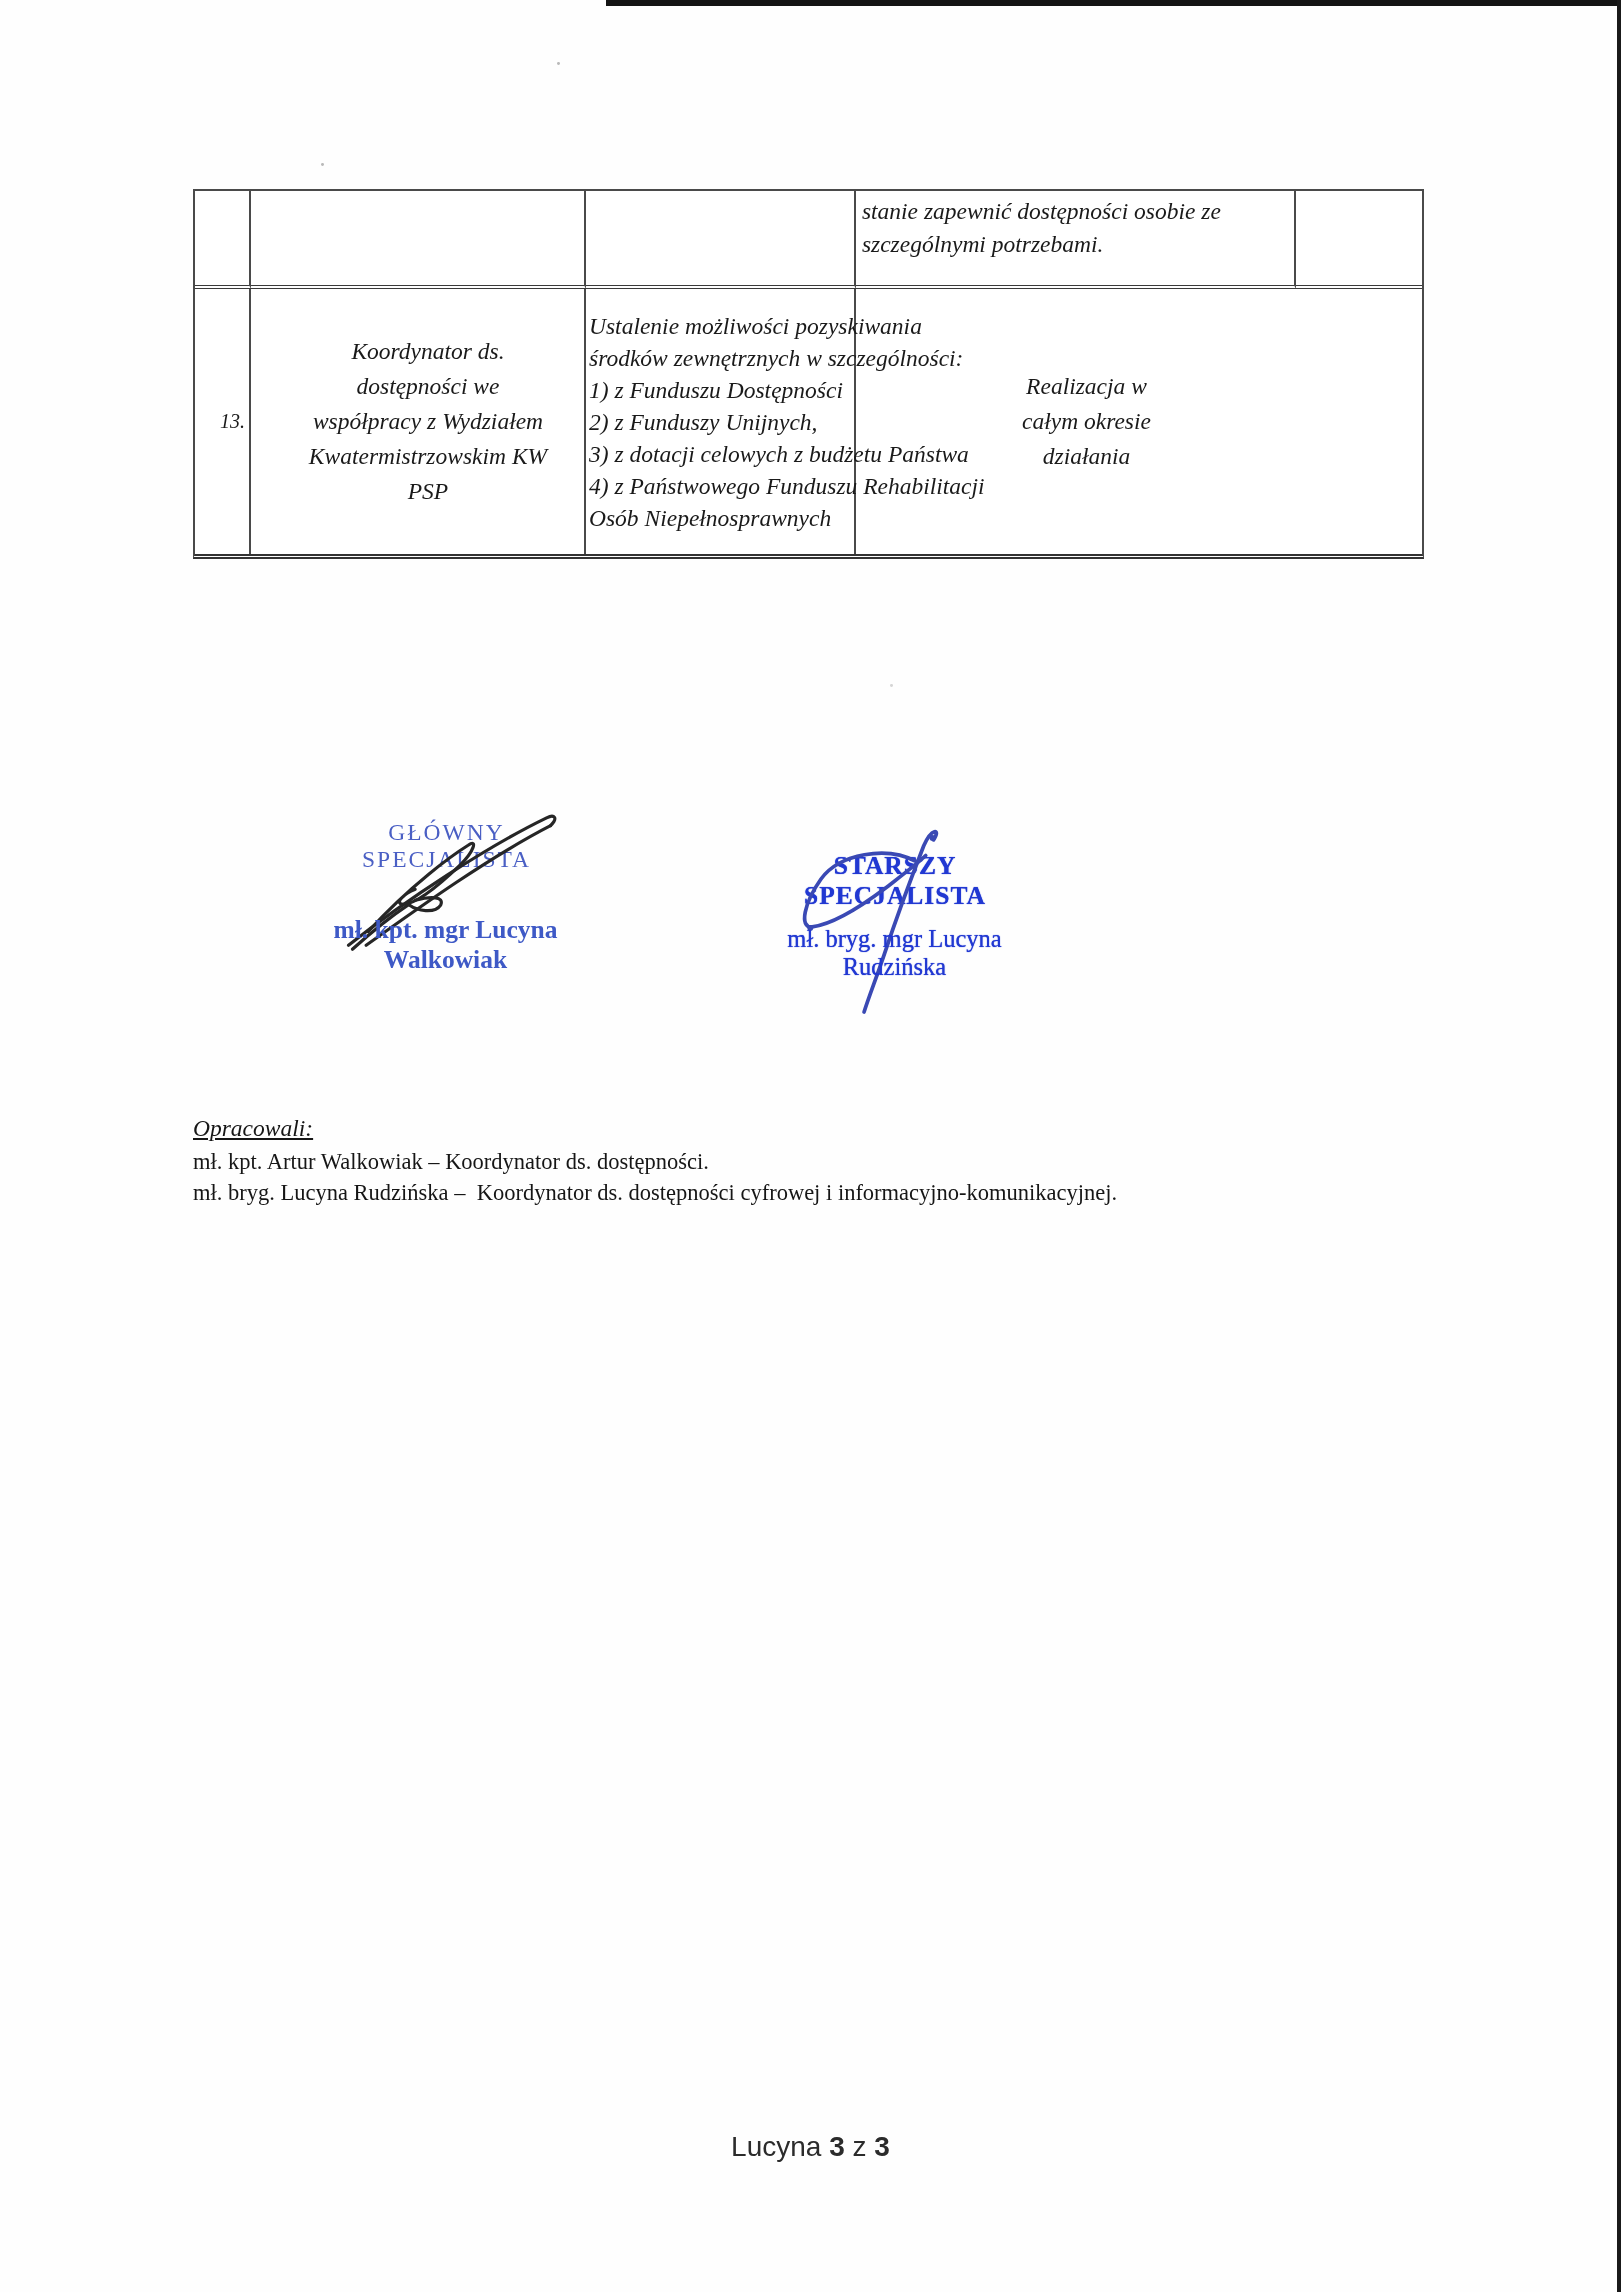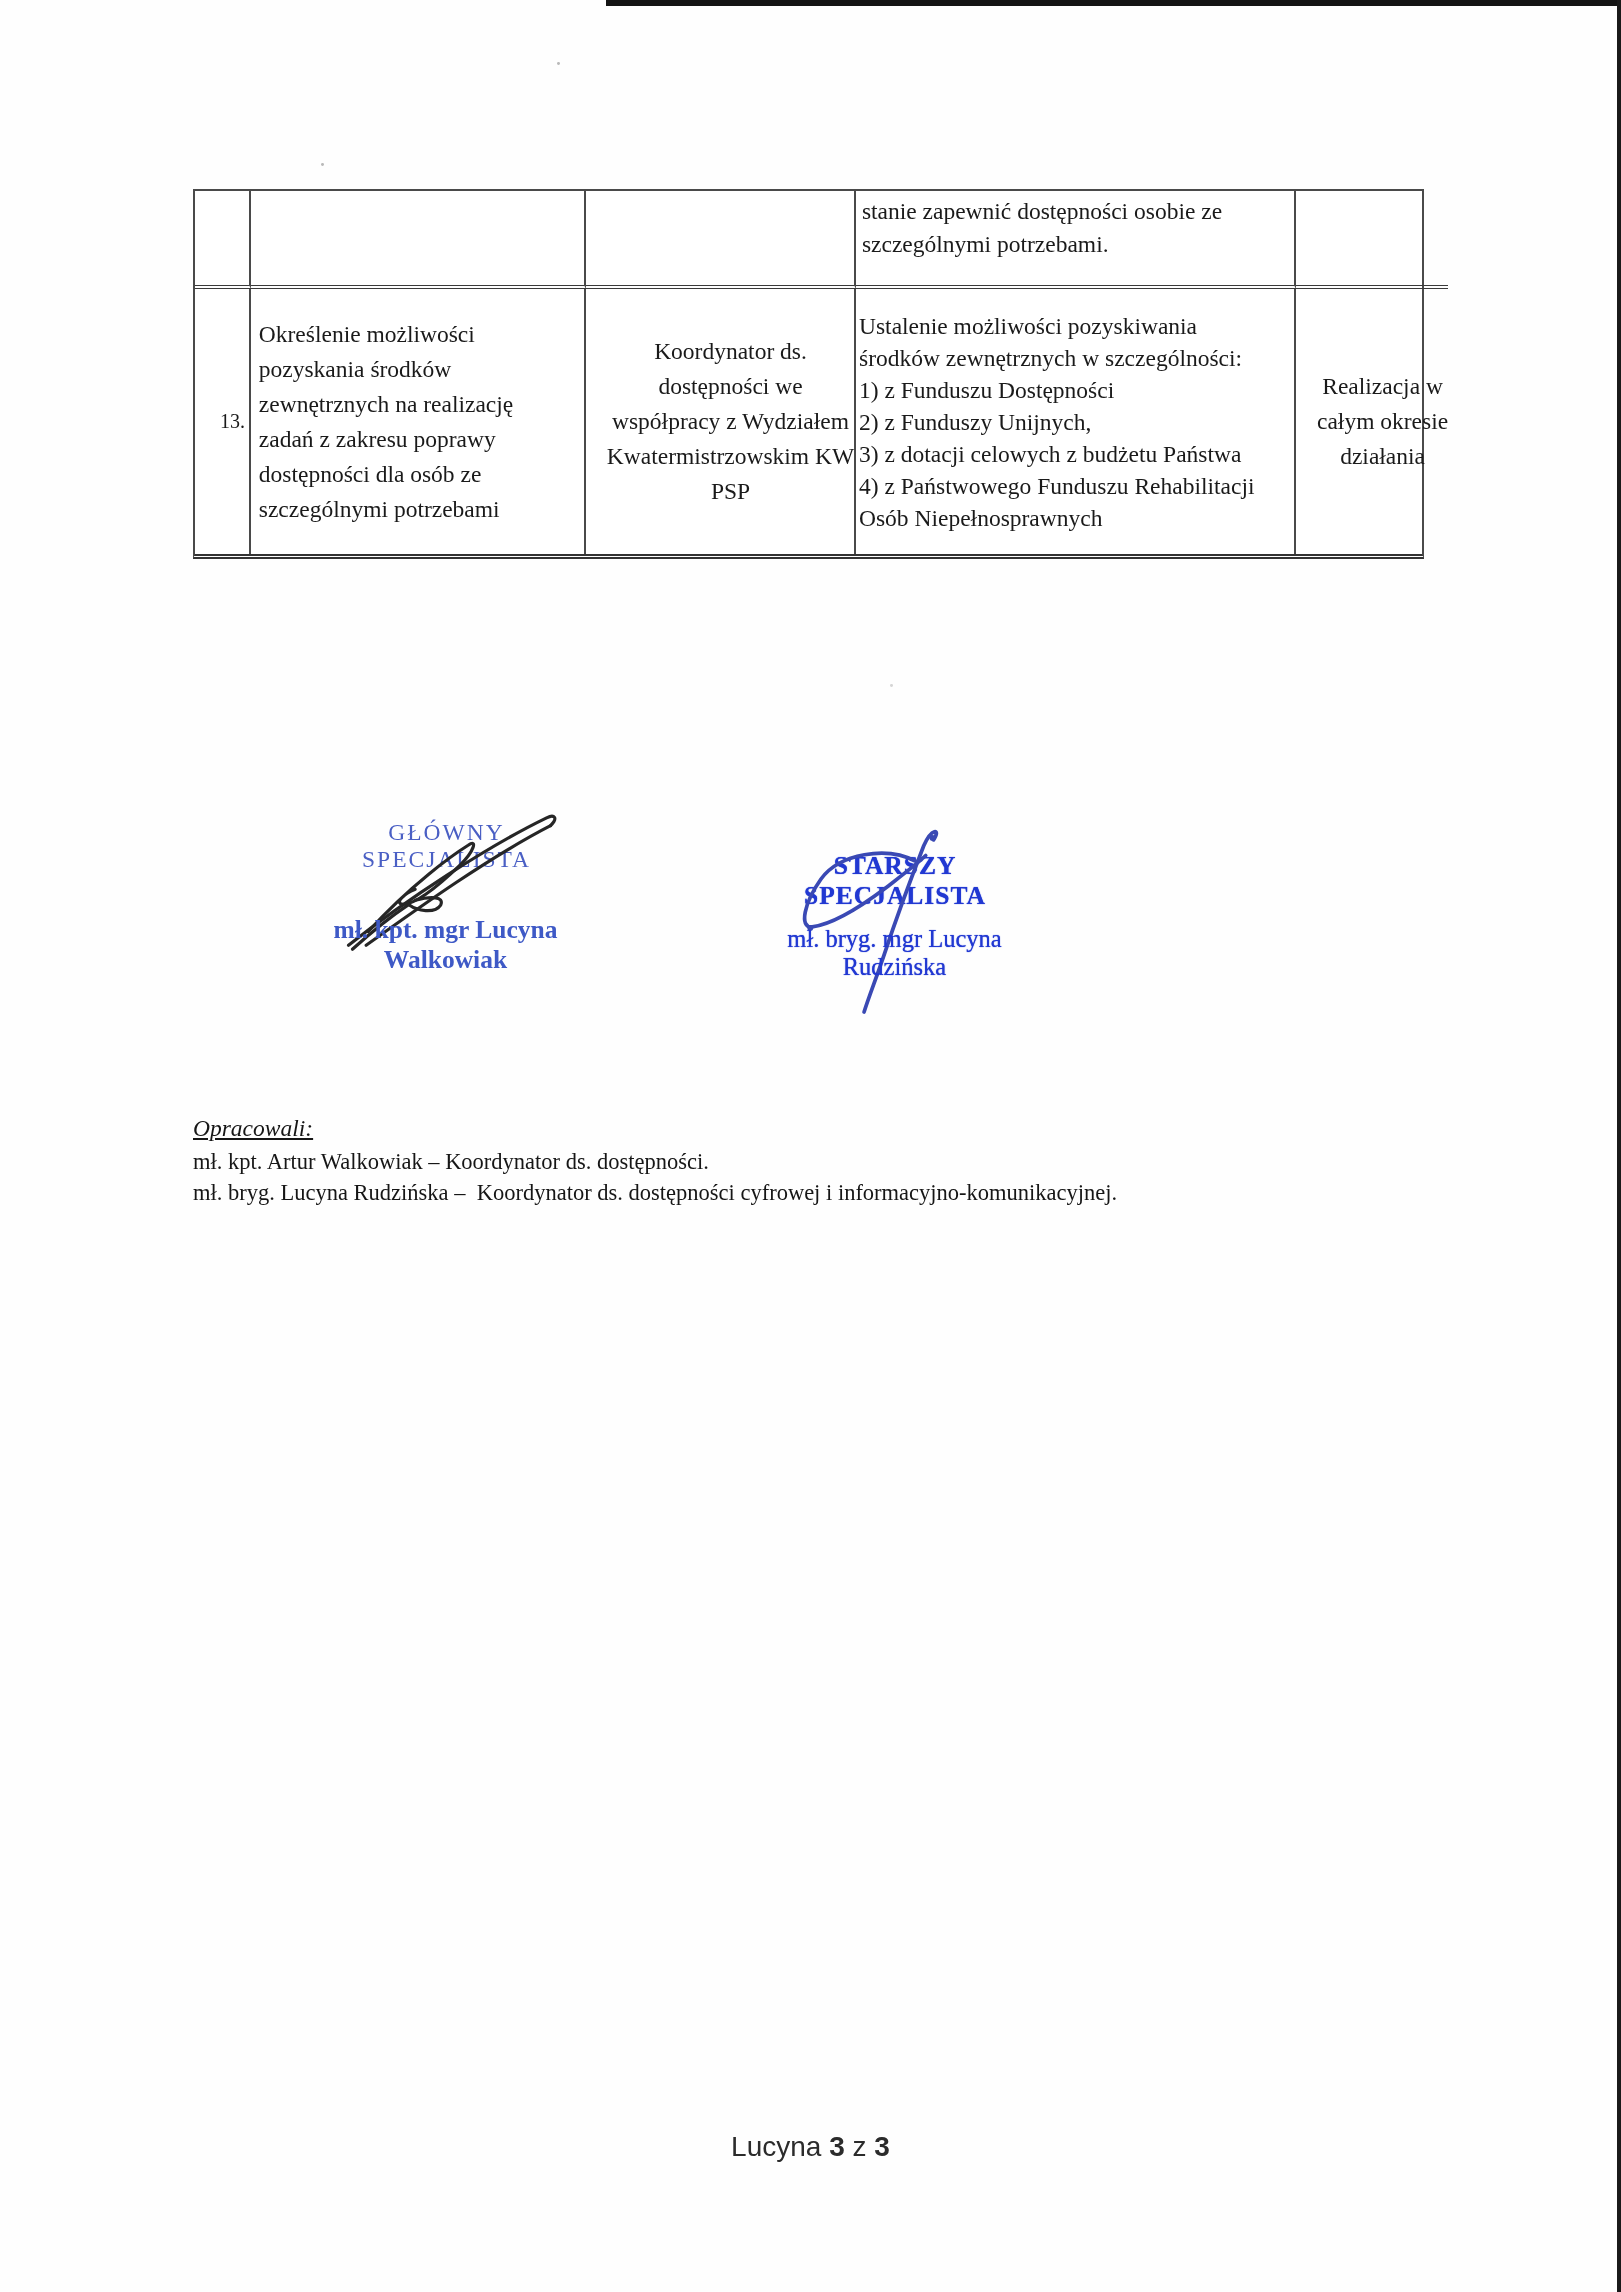--- a/index.html
+++ b/index.html
@@ -24,20 +24,21 @@
   
   .plan-table{
     position:absolute;left:193px;top:189px;width:1231px;height:370px;
     box-sizing:border-box;
     border:2px solid #4a4a4a;
     border-bottom:5.9px double #333333;
     display:grid;
     grid-template-columns:56px 335px 270px 440px 1fr;
     grid-template-rows:98px 1fr;
     background:#fff;
+    font-style:italic;
   }
   .cell{
     box-sizing:border-box;
     border-right:2px solid #4a4a4a;
     font-size:23.5px;
     line-height:33px;
     white-space:pre;
     overflow:visible;
     display:flex;
     padding-left:21px;
@@ -95,26 +96,20 @@
   <div class="plan-table">
 
     <div class="cell row-1 cell-center"></div>
     <div class="cell row-1 cell-mid-left"></div>
     <div class="cell row-1 cell-center"></div>
     <div class="cell row-1 cell-top-left">stanie zapewnić dostępności osobie ze
 szczególnymi potrzebami.</div>
     <div class="cell row-1 last-col cell-center"></div>
 
     <div class="cell cell-num">13.</div>
-    <div class="cell cell-mid-left r2">Określenie możliwości
-pozyskania środków
-zewnętrznych na realizację
-zadań z zakresu poprawy
-dostępności dla osób ze
-szczególnymi potrzebami</div>
     <div class="cell cell-center r2">Koordynator ds.
 dostępności we
 współpracy z Wydziałem
 Kwatermistrzowskim KW
 PSP</div>
     <div class="cell cell-mid-tight r2d">Ustalenie możliwości pozyskiwania
 środków zewnętrznych w szczególności:
 1) z Funduszu Dostępności
 2) z Funduszy Unijnych,
 3) z dotacji celowych z budżetu Państwa

